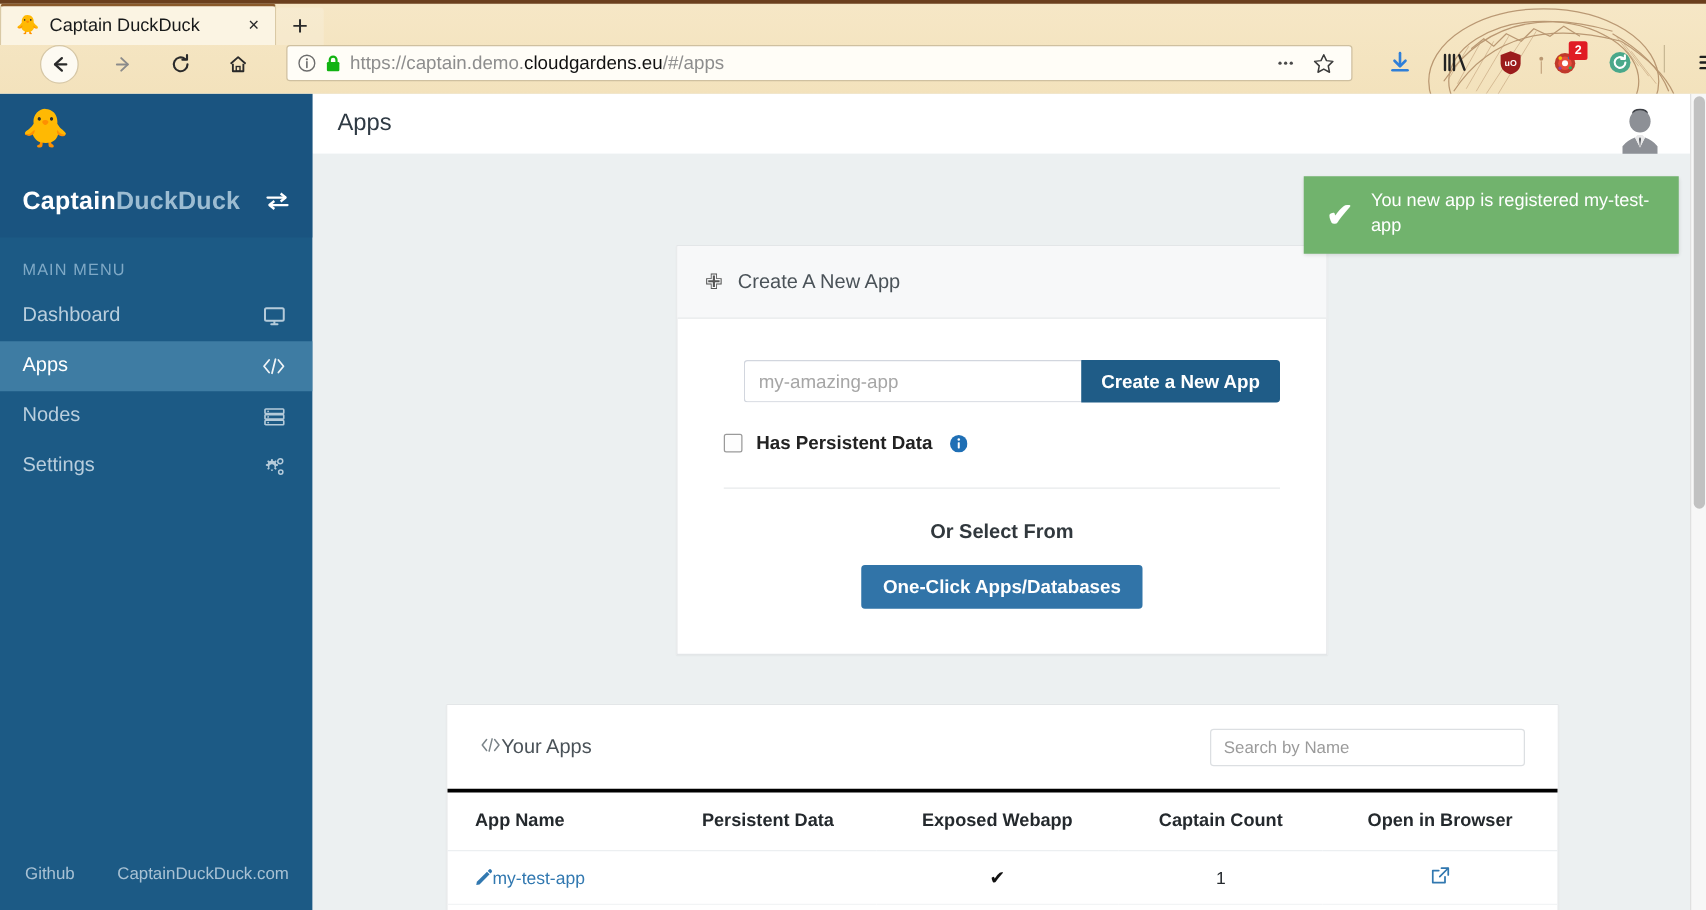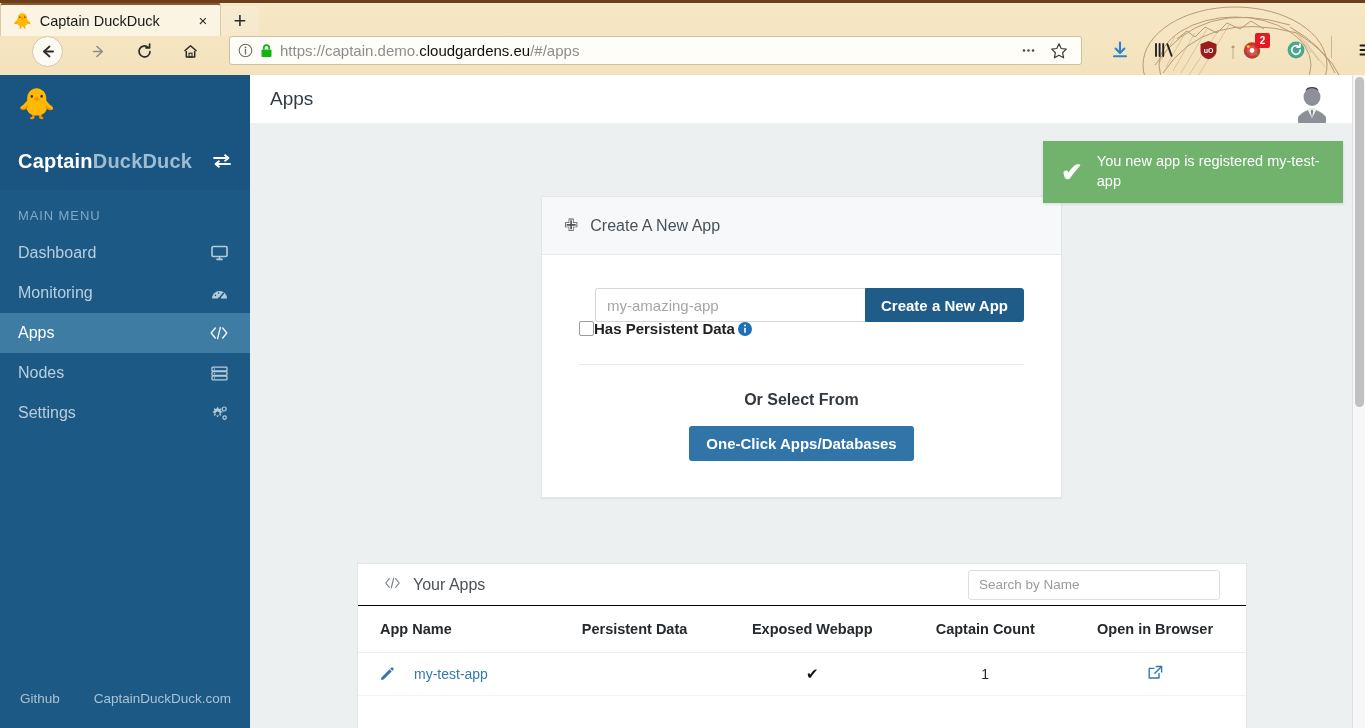--- a/index.html
+++ b/index.html
@@ -225,22 +225,22 @@
   #create-app-button {
     height: 34px; padding: 0 15px;
     background: #1f5c87; color: #ffffff;
     border: 1px solid #1f5c87;
     border-radius: 0 3px 3px 0;
     font-size: 15px; font-weight: bold;
     font-family: "Liberation Sans", sans-serif;
     cursor: pointer; white-space: nowrap;
   }
   #persistent-row {
-    display: flex; align-items: center; gap: 0;
-    margin-top: 6px;
+    display: flex; align-items: center; gap: 11px;
+    margin-top: 32px;
   }
   #persistent-checkbox {
     width: 15px; height: 15px; flex: none;
     border: 1px solid #9a9a9a; border-radius: 2px;
     background: #fdfdfd; cursor: pointer;
   }
   #persistent-label { font-size: 15px; font-weight: bold; color: #222; }
   #persistent-info { width: 14px; height: 14px; flex: none; cursor: pointer; margin-left: 3px; }
 
   #card-divider {
@@ -260,24 +260,24 @@
     font-size: 15px; font-weight: bold;
     font-family: "Liberation Sans", sans-serif;
     cursor: pointer;
   }
 
   #apps-card {
     position: absolute; left: 107px; top: 440px;
     width: 890px; height: 230px;
   }
   #apps-card-head {
-    height: 42px; background: #ffffff;
-    border-bottom: 1px solid #000000;
+    height: 70px; background: #ffffff;
+    border-bottom: 3px solid #000000;
     display: flex; align-items: center;
-    padding: 0 26px; gap: 12px;
+    padding: 0 26px; 
   }
   #your-apps-icon { color: #7b8489; font-size: 13px; }
   #your-apps-title { font-size: 16px; color: #4a5258; flex: 1; }
   #apps-search {
     width: 252px; height: 30px;
     border: 1px solid #dcdfe2; border-radius: 3px;
     padding: 0 10px; font-size: 13.5px; color: #15803d;
     font-family: "Liberation Sans", sans-serif;
     outline: none; background: #fff;
   }
@@ -288,21 +288,21 @@
     font-size: 14.5px; font-weight: bold; color: #24292d;
     padding: 15px 6px; text-align: center;
     border-bottom: 1px solid #eceff1;
   }
   #apps-table td {
     font-size: 14px; color: #24292d;
     padding: 12px 6px; text-align: center;
     border-bottom: 1px solid #f2f4f5;
   }
   #apps-table th.col-name, #apps-table td.col-name { text-align: left; padding-left: 22px; }
-  .app-name-cell { display: flex; align-items: center; gap: 20px; }
+  .app-name-cell { display: flex; align-items: center; }
   .pencil-icon { color: #3178b0; cursor: pointer; display: flex; }
   .app-link { color: #3178b0; cursor: pointer; font-size: 14px; }
   .check-mark { font-size: 15px; color: #111; }
   .ext-link-icon { color: #3178b0; cursor: pointer; display: inline-flex; }
 
   
   #toast {
     position: absolute; left: 793px; top: 18px;
     width: 300px; min-height: 62px;
     background: #71b36d;
@@ -506,32 +506,20 @@
       <span class="nav-label">Dashboard</span>
       <span class="nav-icon">
         <svg width="17" height="16" viewBox="0 0 17 16">
             <rect x="1" y="1.5" width="15" height="10" rx="1.2" fill="none" stroke="#c3d5e2" stroke-width="1.6"></rect>
             <path d="M6 14.4 L11 14.4" stroke="#c3d5e2" stroke-width="1.6" stroke-linecap="round"></path>
             <path d="M8.5 11.6 L8.5 14.4" stroke="#c3d5e2" stroke-width="1.6"></path>
           </svg>
       </span>
     </div>
 
-    <div class="nav-item">
-      <span class="nav-label">Monitoring</span>
-      <span class="nav-icon">
-        <svg width="17" height="15" viewBox="0 0 17 15">
-            <path d="M1 12.5 A7.5 7.5 0 0 1 16 12.5 Z" fill="#c3d5e2"></path>
-            <circle cx="8.5" cy="12.5" r="1.5" fill="#1c5a85"></circle>
-            <path d="M8.5 12 L12.3 7.4" stroke="#1c5a85" stroke-width="1.5" stroke-linecap="round"></path>
-            <circle cx="4.4" cy="9.4" r=".8" fill="#1c5a85"></circle>
-            <circle cx="7.6" cy="7.1" r=".8" fill="#1c5a85"></circle>
-          </svg>
-      </span>
-    </div>
 
     <div class="nav-item active">
       <span class="nav-label">Apps</span>
       <span class="nav-icon">
         <svg width="20" height="14" viewBox="0 0 20 14">
             <path d="M6.3 2 L2.2 7 L6.3 12" fill="none" stroke="#ffffff" stroke-width="1.4" stroke-linecap="round" stroke-linejoin="round"></path>
             <path d="M13.7 2 L17.8 7 L13.7 12" fill="none" stroke="#ffffff" stroke-width="1.4" stroke-linecap="round" stroke-linejoin="round"></path>
             <path d="M11.4 1.4 L8.6 12.6" stroke="#ffffff" stroke-width="1.4" stroke-linecap="round"></path>
           </svg>
       </span>

